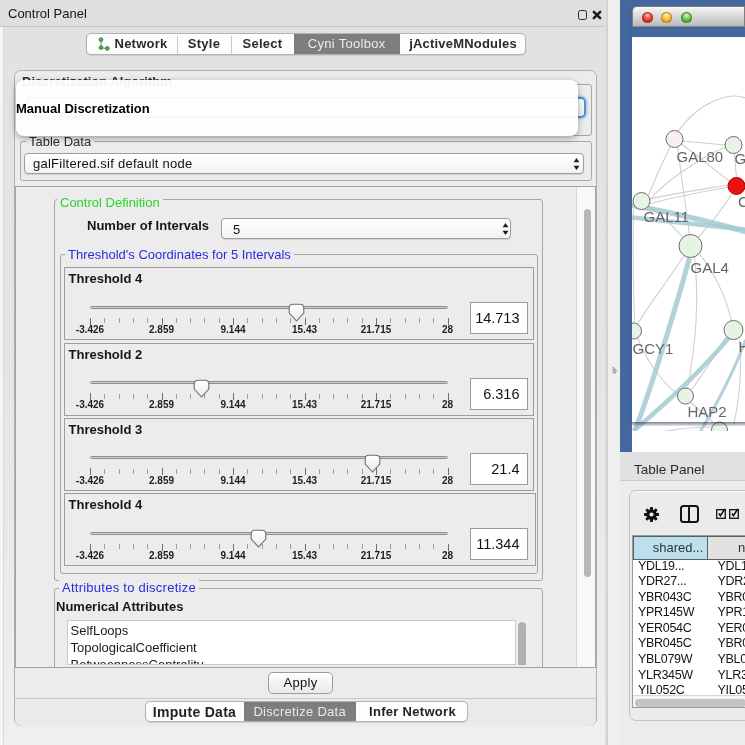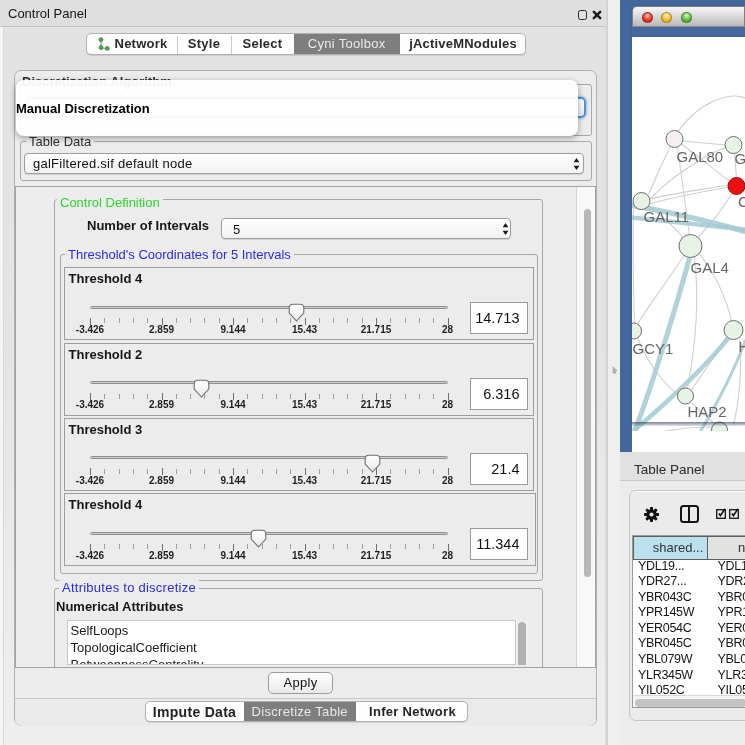--- a/index.html
+++ b/index.html
@@ -253,21 +253,21 @@
 </div>
 
 
 <div class="abs" style="left:268px;top:671.5px;width:65px;height:22px;border:1px solid #9c9c9c;border-radius:5px;background:linear-gradient(#ffffff,#e9e9e8);text-align:center;font-size:13px;color:#111;line-height:19.5px;letter-spacing:0.3px">Apply</div>
 
 
 <div class="abs" style="left:15px;top:698px;width:581px;height:28px;background:#eaeaea;border-top:1px solid #c8c8c7;border-radius:0 0 7px 7px"></div>
 <div class="abs" style="left:144.5px;top:700.5px;width:323.5px;height:21px;background:#fdfdfd;border:1px solid #b0b0b0;border-radius:5px;overflow:hidden;box-shadow:0 1px 1px rgba(0,0,0,.10)">
   <div class="abs" style="left:0;top:2.5px;width:98px;text-align:center;font-size:14px;font-weight:600;letter-spacing:0.3px;color:#232323">Impute Data</div>
   <div class="abs" style="left:98px;top:0;width:112.5px;height:21px;background:#7e7e7e"></div>
-  <div class="abs" style="left:98px;top:2.5px;width:112.5px;text-align:center;font-size:13px;font-weight:500;letter-spacing:0.3px;color:#e9e9e9">Discretize Table</div>
+  <div class="abs" style="left:98px;top:2.5px;width:112.5px;text-align:center;font-size:13px;font-weight:500;letter-spacing:0.3px;color:#e9e9e9">Discretize Data</div>
   <div class="abs" style="left:210.5px;top:2.5px;width:113px;text-align:center;font-size:13px;font-weight:600;letter-spacing:0.3px;color:#232323">Infer Network</div>
 </div>
 
 
 <div class="abs" style="left:15.5px;top:79.5px;width:562.5px;height:56px;background:rgba(255,255,255,0.945);border-radius:8px;box-shadow:0 2px 6px rgba(0,0,0,0.35)">
   <div class="abs" style="left:0.5px;top:21px;font-size:13px;font-weight:bold;color:#000">Manual Discretization</div>
 </div>
 
 
 <svg class="abs" style="left:612px;top:366px" width="6" height="8" viewBox="0 0 6 8">

